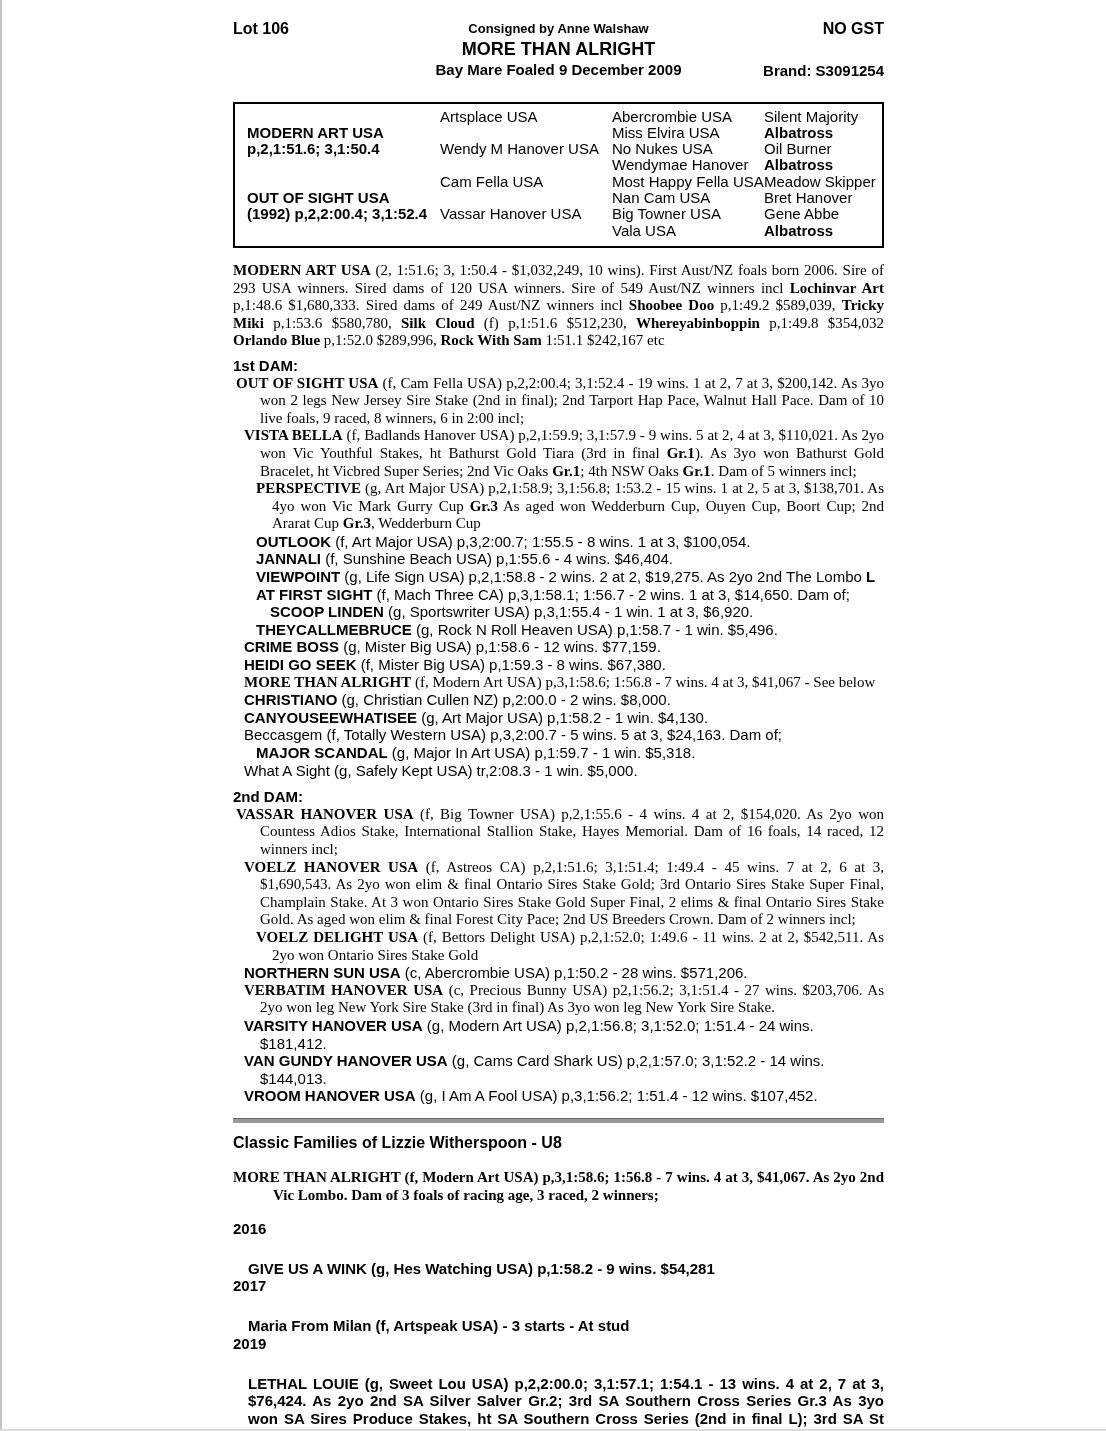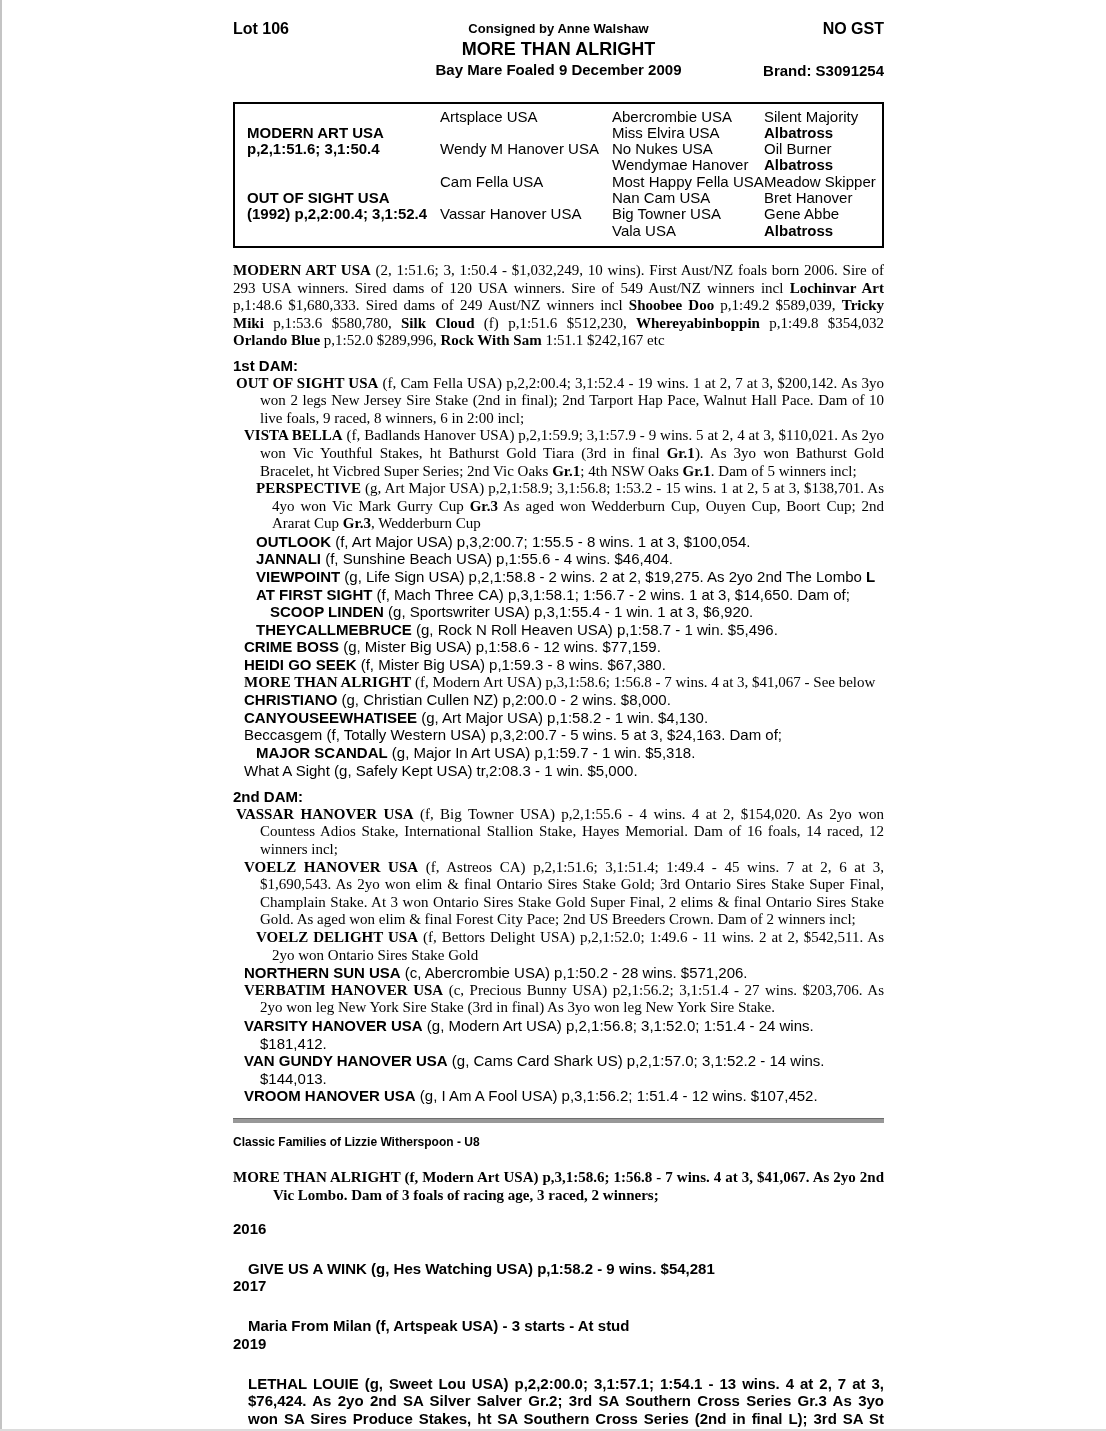--- a/index.html
+++ b/index.html
@@ -48,21 +48,21 @@
   .hd-gap{margin-top:9px;}
   .d0{padding-left:27px;text-indent:-24px;}
   .d1{padding-left:27px;text-indent:-16px;}
   .d2{padding-left:39px;text-indent:-16px;}
   .d3{padding-left:51px;text-indent:-14px;}
 
   
   .rule{height:4px;background:#989898;border-top:1px solid #6d6d6d;margin:13px 0 11px 0;}
 
   
-  .classic-heading{font-size:12px;font-weight:bold;margin-bottom:18px;}
+  .classic-heading{font-size:16px;font-weight:bold;margin-bottom:18px;}
   .bold{font-weight:bold;}
   .mta{padding-left:40px;text-indent:-40px;margin-bottom:15px;}
   .year-row{display:flex;flex-direction:column;}
   .yr{flex:0 0 40px;}
   .yt{flex:1;margin-left:15px;}
   .year-row.justy .yt{text-align:justify;}
 </style>
 </head>
 <body>
 

